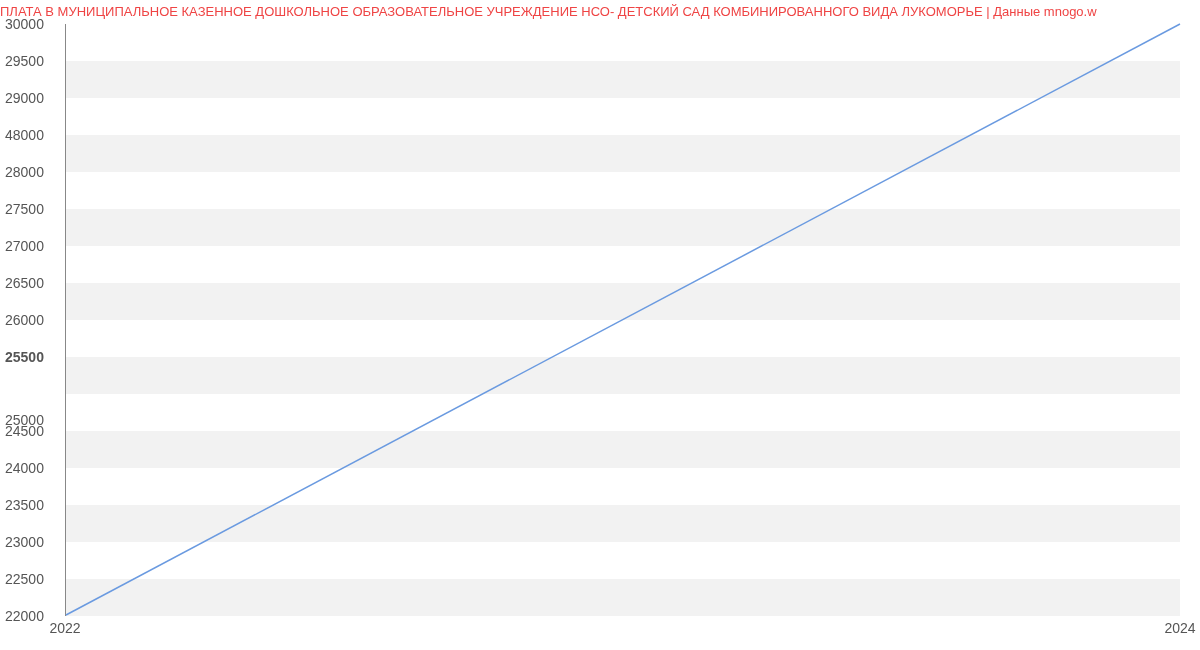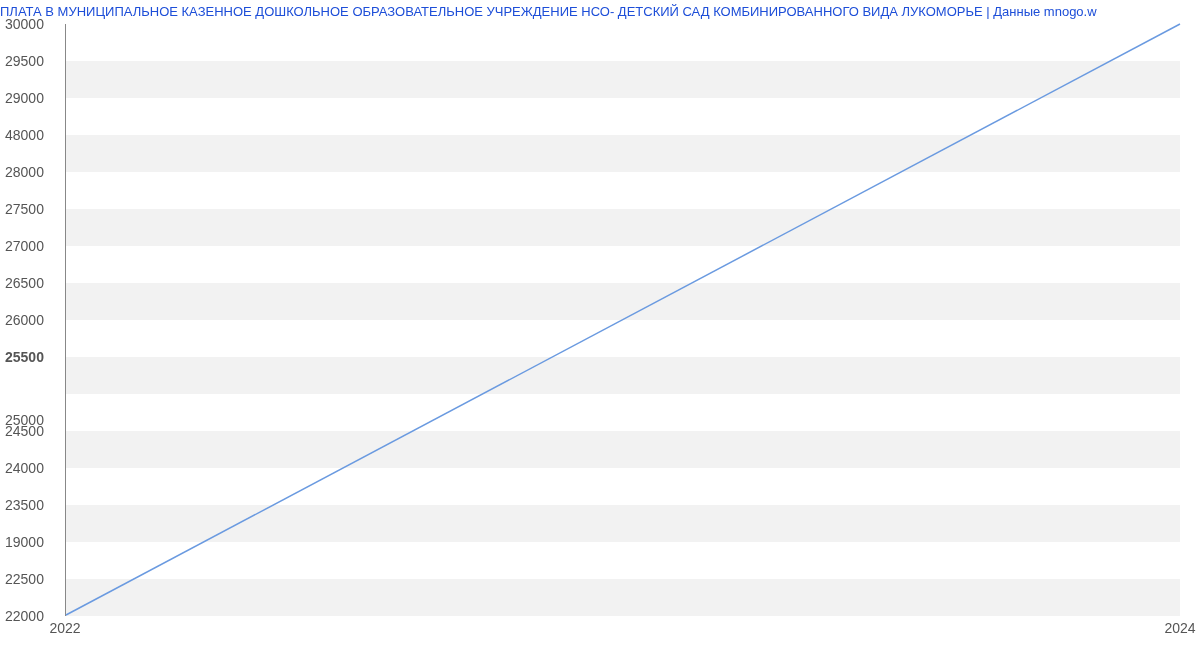--- a/index.html
+++ b/index.html
@@ -10,21 +10,21 @@
       height: 650px;
       overflow: hidden;
     }
     .chart-container {
       width: 1200px;
       height: 650px;
       position: relative;
     }
     .title {
       font-size: 13px;
-      color: #1d4ed8;
+      color: #ef4444;
       text-align: left;
       padding: 4px 0 2px 0;
       white-space: nowrap;
       overflow: hidden;
     }
     .plot-area {
       position: absolute;
       left: 65px;
       top: 24px;
       width: 1115px;
@@ -80,21 +80,21 @@
       <div class="grid-band" style="top: 333px; height: 37px;"></div>
       <div class="grid-band" style="top: 407px; height: 37px;"></div>
       <div class="grid-band" style="top: 481px; height: 37px;"></div>
       <div class="grid-band" style="top: 555px; height: 37px;"></div>
     <svg class="line-svg" viewBox="0 0 1115 592" preserveAspectRatio="none">
       <polyline class="data-line" points="0,592 1115,0"></polyline>
     </svg>
   </div>
 <div class="y-tick-label" style="top: 616px;">22000</div>
     <div class="y-tick-label" style="top: 579px;">22500</div>
-    <div class="y-tick-label" style="top: 542px;">19000</div>
+    <div class="y-tick-label" style="top: 542px;">23000</div>
     <div class="y-tick-label" style="top: 505px;">23500</div>
     <div class="y-tick-label" style="top: 468px;">24000</div>
     <div class="y-tick-label" style="top: 431px;">24500</div>
     <div class="y-tick-label" style="top: 394px; margin-top: 26px;">25000</div>
     <div class="y-tick-label" style="top: 357px; font-weight: bold;">25500</div>
     <div class="y-tick-label" style="top: 320px;">26000</div>
     <div class="y-tick-label" style="top: 283px;">26500</div>
     <div class="y-tick-label" style="top: 246px;">27000</div>
     <div class="y-tick-label" style="top: 209px;">27500</div>
     <div class="y-tick-label" style="top: 172px;">28000</div>

